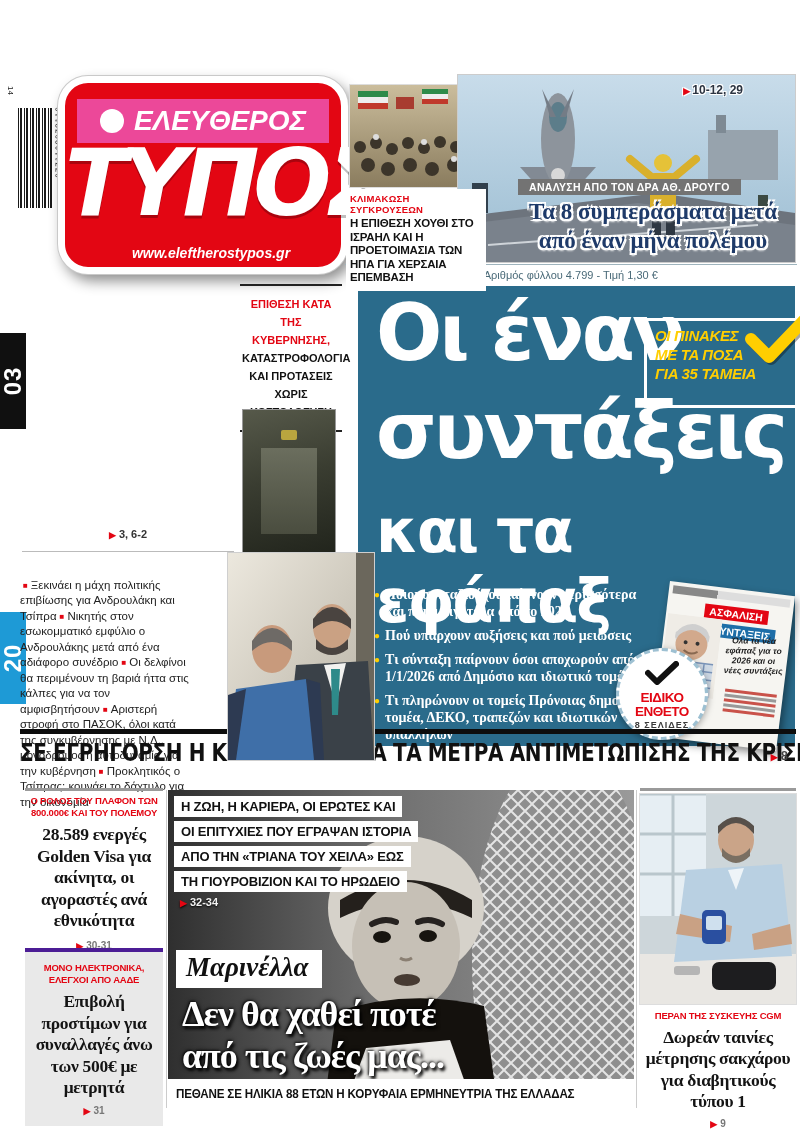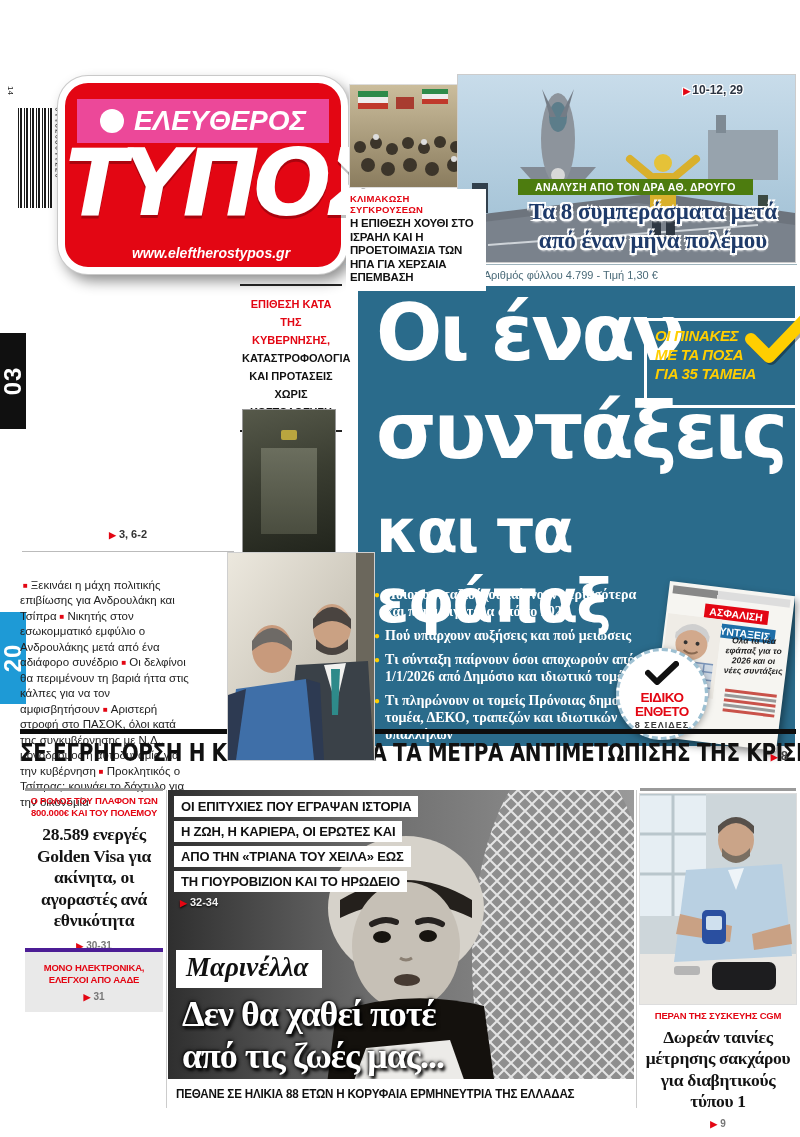--- a/index.html
+++ b/index.html
@@ -32,22 +32,22 @@
   #topmid-box{left:346px;top:189px;width:132px;background:#fff;padding:4px 4px 6px 4px;z-index:4;}
   #topmid-box .kick{color:#e30613;font-weight:bold;font-size:9.5px;letter-spacing:.2px;}
   #topmid-box .hl{color:#111;font-weight:bold;font-size:11.5px;line-height:13.5px;margin-top:2px;
         font-family:"Liberation Sans",sans-serif;letter-spacing:-.2px;}
 
   
   #carrier{left:458px;top:75px;width:337px;height:187px;overflow:hidden;box-shadow:0 0 0 1px #ccc;}
   #carrier .pref{position:absolute;right:52px;top:8px;font-weight:bold;font-size:12px;color:#2b3340;
         text-shadow:-1px -1px 0 #fff,1px -1px 0 #fff,-1px 1px 0 #fff,1px 1px 0 #fff;}
   #carrier .pref .ar{color:#e30613;font-size:9px;margin-right:2px;}
-  #carrier .kick{position:absolute;left:60px;top:104px;background:#4d7c0f;color:#fff;
-        font-weight:bold;font-size:10.5px;padding:2px 17px;letter-spacing:.3px;}
+  #carrier .kick{position:absolute;left:60px;top:104px;background:#737373;color:#fff;
+        font-weight:bold;font-size:10.5px;padding:2px 11px;letter-spacing:.3px;}
   #carrier .hl{position:absolute;left:55px;right:2px;top:122px;text-align:center;
         font-family:"Liberation Serif",serif;font-weight:bold;color:#1e3a69;font-size:23px;line-height:29px;
         text-shadow:-2px -2px 0 #fff,2px -2px 0 #fff,-2px 2px 0 #fff,2px 2px 0 #fff,0 3px 2px rgba(255,255,255,.9);}
 
   
   #dateline{left:348px;top:269px;width:450px;font-size:11px;color:#4a6a78;}
   #date-rule{left:345px;top:264px;width:452px;height:1px;background:#9fb4bd;}
 
   
   .tab{width:26px;display:flex;align-items:center;justify-content:center;}
@@ -382,20 +382,21 @@
   <div class="abs colrule" id="blrule"></div>
   <div class="abs colrule" id="brrule"></div>
 
   <div class="abs" id="bl1">
     <div class="kick-red">Ο ΡΟΛΟΣ ΤΟΥ ΠΛΑΦΟΝ ΤΩΝ 800.000€ ΚΑΙ ΤΟΥ ΠΟΛΕΜΟΥ</div>
     <div class="serif-hl">28.589 ενεργές Golden Visa για ακίνητα, οι αγοραστές ανά εθνικότητα</div>
     <div class="pref2"><span class="arrow">▶</span><span>30-31</span></div>
   </div>
   <div class="abs" id="bl2">
     <div class="kick-red">ΜΟΝΟ ΗΛΕΚΤΡΟΝΙΚΑ, ΕΛΕΓΧΟΙ ΑΠΟ ΑΑΔΕ</div>
+    <div class="serif-hl">Επιβολή προστίμων για συναλλαγές άνω των 500€ με μετρητά</div>
     <div class="pref2"><span class="arrow">▶</span><span>31</span></div>
   </div>
 
   <div class="abs" id="bc">
     <svg width="466" height="318" viewBox="0 0 466 318" preserveAspectRatio="none">
       <defs>
         <linearGradient id="mg" x1="0" y1="0" x2="1" y2="0">
           <stop offset="0" stop-color="#2f2f2f"></stop>
             <stop offset=".45" stop-color="#6e6e6e"></stop>
             <stop offset="1" stop-color="#9a9a9a"></stop>
@@ -413,22 +414,22 @@
       <path d="M204 134 Q216 127 228 132" stroke="#262220" stroke-width="6" fill="none" stroke-linecap="round"></path>
       <path d="M250 132 Q262 127 274 134" stroke="#262220" stroke-width="6" fill="none" stroke-linecap="round"></path>
       <ellipse cx="214" cy="147" rx="9" ry="6" fill="#17140f"></ellipse>
       <ellipse cx="260" cy="146" rx="9" ry="6" fill="#17140f"></ellipse>
       <path d="M232 168 Q238 172 244 168" stroke="#8a7f72" stroke-width="3" fill="none"></path>
       <ellipse cx="239" cy="190" rx="13" ry="6" fill="#463a32"></ellipse>
       <path d="M168 222 Q240 198 316 216 L330 318 L156 318 Z" fill="#14110d"></path>
       <polygon points="198,258 282,250 306,318 176,318" fill="#ecebe8"></polygon>
     </svg>
     <div class="lines">
+      <div class="wline">Η ΖΩΗ, Η ΚΑΡΙΕΡΑ, ΟΙ ΕΡΩΤΕΣ ΚΑΙ</div>
       <div class="wline">ΟΙ ΕΠΙΤΥΧΙΕΣ ΠΟΥ ΕΓΡΑΨΑΝ ΙΣΤΟΡΙΑ</div>
-      <div class="wline">Η ΖΩΗ, Η ΚΑΡΙΕΡΑ, ΟΙ ΕΡΩΤΕΣ ΚΑΙ</div>
       <div class="wline">ΑΠΟ ΤΗΝ «ΤΡΙΑΝΑ ΤΟΥ ΧΕΙΛΑ» ΕΩΣ</div>
       <div class="wline">ΤΗ ΓΙΟΥΡΟΒΙΖΙΟΝ ΚΑΙ ΤΟ ΗΡΩΔΕΙΟ</div>
     </div>
     <div class="pref"><span class="arrow">▶</span><span>32-34</span></div>
     <div class="name">Μαρινέλλα</div>
     <div class="big big1">Δεν θα χαθεί ποτέ</div>
     <div class="big big2">από τις ζωές μας...</div>
     <div class="cap"><span>ΠΕΘΑΝΕ ΣΕ ΗΛΙΚΙΑ 88 ΕΤΩΝ Η ΚΟΡΥΦΑΙΑ ΕΡΜΗΝΕΥΤΡΙΑ ΤΗΣ ΕΛΛΑΔΑΣ</span></div>
   </div>
 

